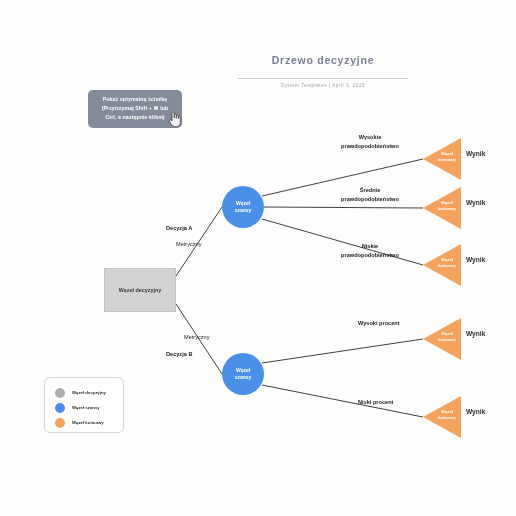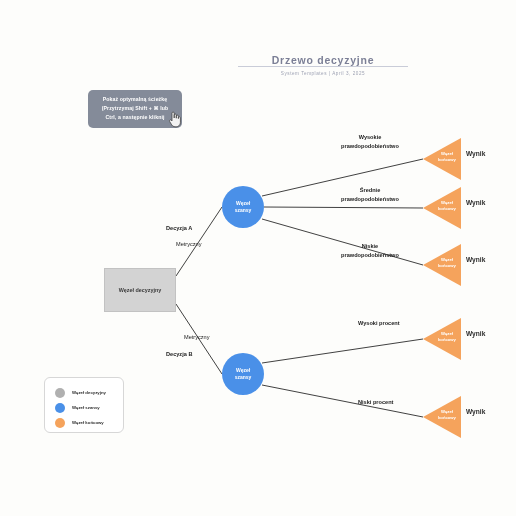--- a/index.html
+++ b/index.html
@@ -30,21 +30,21 @@
     left: 238px;
     top: 54px;
     width: 170px;
     text-align: center;
   }
   .hdr-title {
     font-size: 10.5px;
     font-weight: bold;
     letter-spacing: 0.75px;
     color: #7b7f96;
-    padding-bottom: 0;
+    padding-bottom: 12px;
     border-bottom: 1px solid #c9ccd8;
   }
   .hdr-sub {
     margin-top: 4px;
     font-size: 4.6px;
     letter-spacing: 0.55px;
     color: #9ea2b3;
     white-space: nowrap;
   }
 

